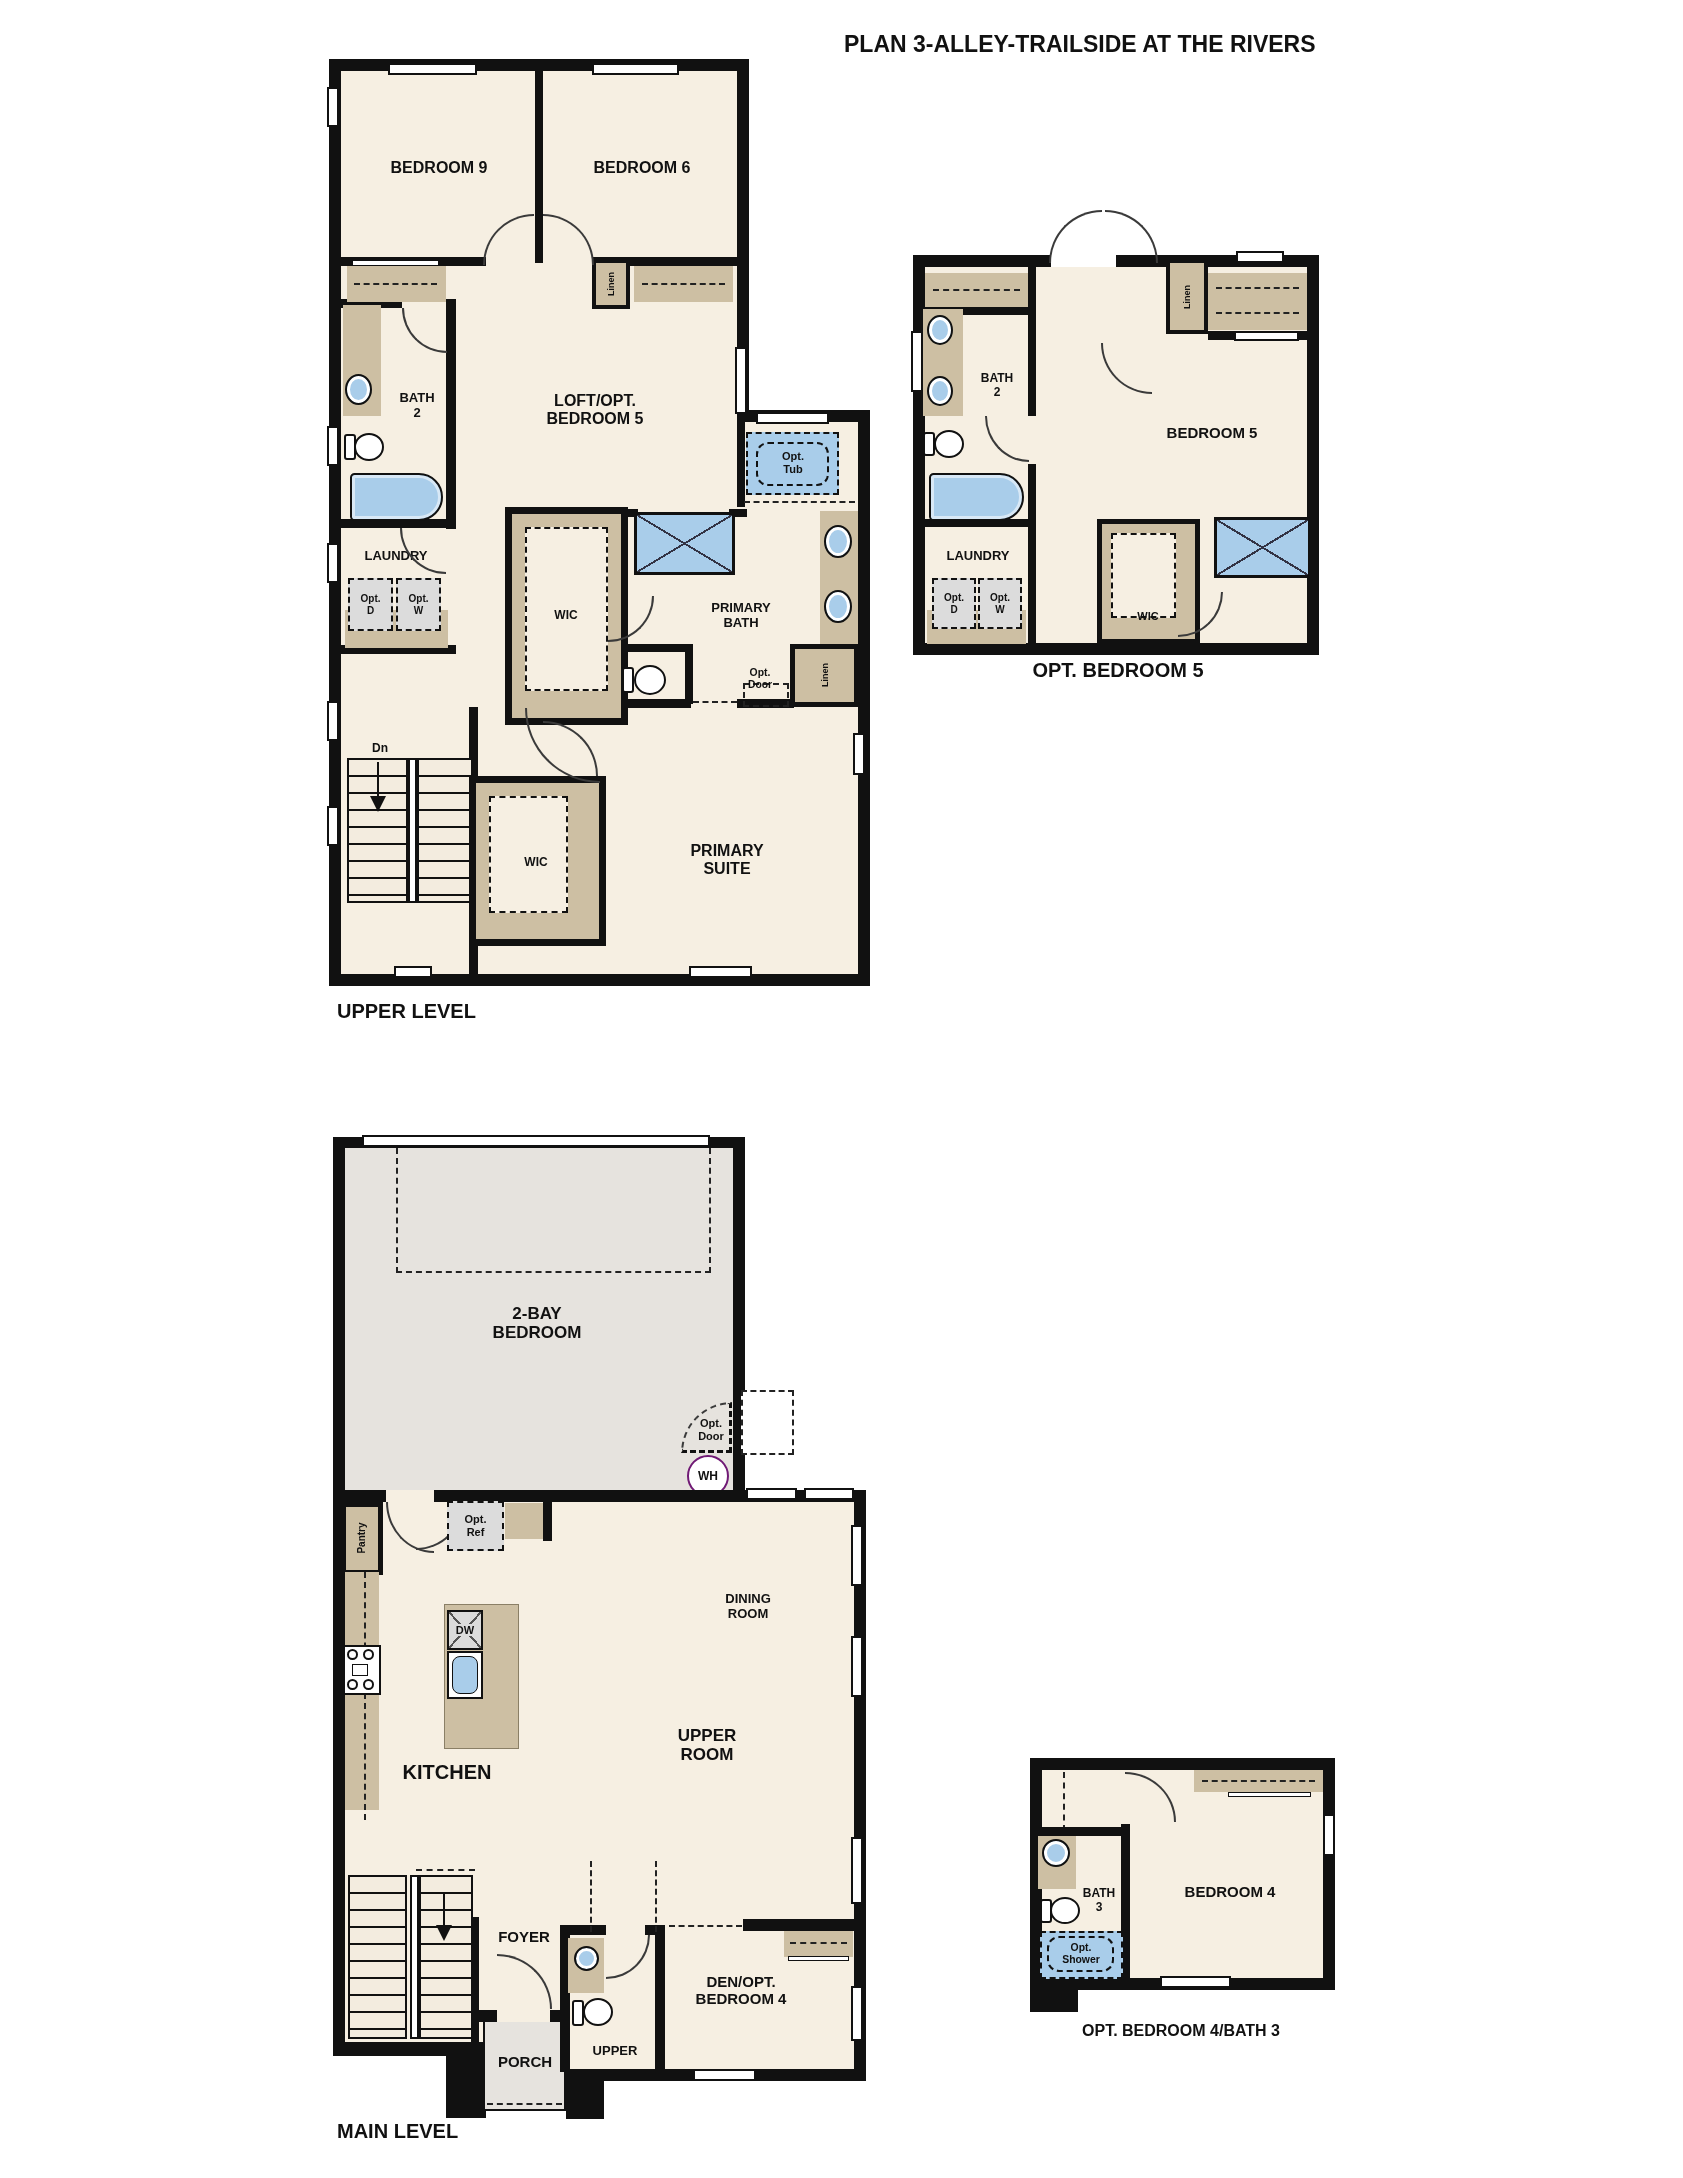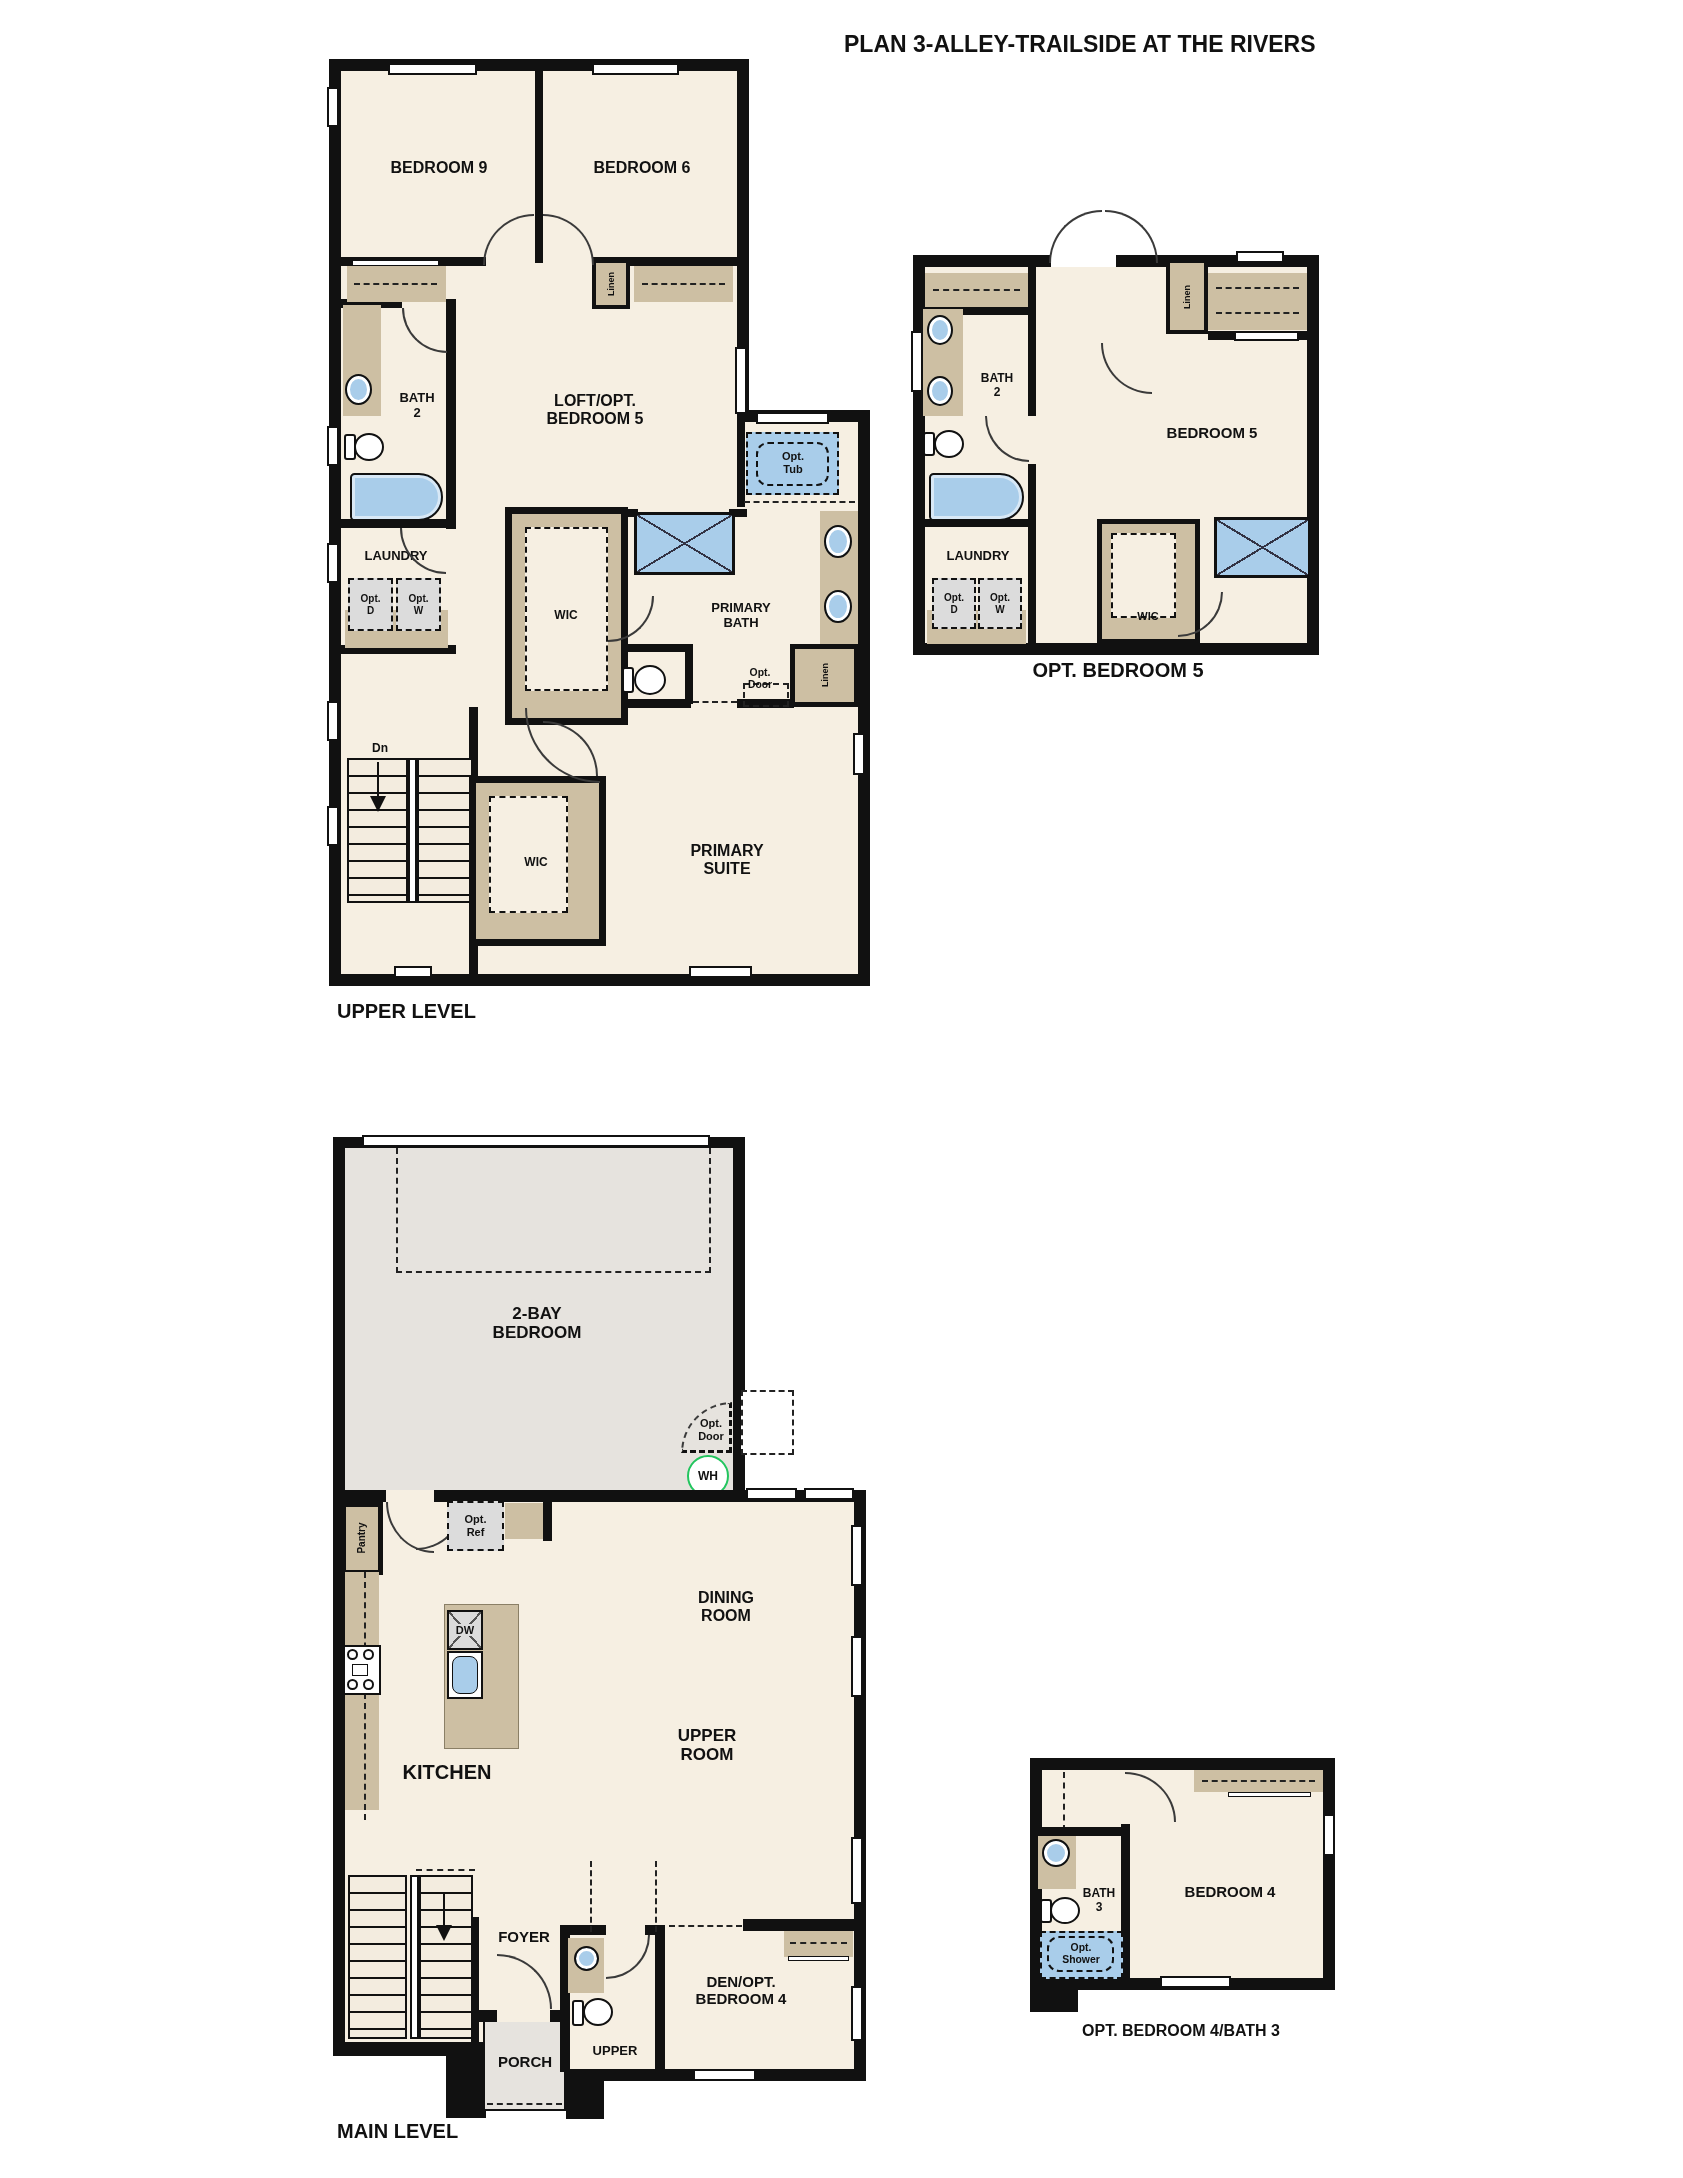--- a/index.html
+++ b/index.html
@@ -29,21 +29,21 @@
 .t-bowl{position:absolute;background:#fff;border:2px solid #111;border-radius:50%}
 .arc{position:absolute;border:2px solid #3a3a3a;background:transparent}
 .arc.tl{border-right:none;border-bottom:none;border-radius:100% 0 0 0}
 .arc.tr{border-left:none;border-bottom:none;border-radius:0 100% 0 0}
 .arc.bl{border-right:none;border-top:none;border-radius:0 0 0 100%}
 .arc.br{border-left:none;border-top:none;border-radius:0 0 100% 0}
 .arc.dsh{border-style:dashed}
 .stairs{position:absolute;background:repeating-linear-gradient(to bottom,#f3ecdf 0 15px,#111 15px 17px);border:2px solid #111}
 .rail{position:absolute;background:#fff;border:2px solid #111}
 .wicin{position:absolute;background:#f6efe2;border:2px dashed #111}
-.circle{position:absolute;background:#fff;border:2px solid #22c55e;border-radius:50%;display:flex;align-items:center;justify-content:center}
+.circle{position:absolute;background:#fff;border:2px solid #701a75;border-radius:50%;display:flex;align-items:center;justify-content:center}
 .range{position:absolute;background:#fff;border:2px solid #111}
 .burner{position:absolute;background:#fff;border:2px solid #111;border-radius:50%}
 .ahead{position:absolute;width:0;height:0;border-left:8px solid transparent;border-right:8px solid transparent;border-top:16px solid #111}
 .astem{position:absolute;width:2px;background:#111}
 .leaf{position:absolute;background:#fff;border:1px solid #111}
 </style>
 </head>
 <body>
 
 <div id="canvas">
@@ -288,21 +288,21 @@
   <div class="burner" style="left:363px;top:1679px;width:11px;height:11px"></div>
   <div class="leaf" style="left:352px;top:1664px;width:16px;height:12px"></div>
   <div class="tan" style="left:444px;top:1604px;width:75px;height:145px;border:1px solid #8a7f66"></div>
   <div class="xgray" style="left:447px;top:1610px;width:36px;height:40px">
       <span style="font-size:11px;font-weight:bold;background:#dcdcdc;padding:0 1px">DW</span>
     </div>
   <div class="range" style="left:447px;top:1651px;width:36px;height:48px"></div>
   <div style="position:absolute;left:452px;top:1656px;width:26px;height:38px;background:#a9cdea;border:1.5px solid #111;border-radius:8px"></div>
   <div class="lbl" style="left:447px;top:1772px;font-size:20px">KITCHEN</div>
 
-  <div class="lbl" style="left:726px;top:1607px;font-size:16px">
+  <div class="lbl" style="left:748px;top:1607px;font-size:13px">
       <span>DINING</span>
       <span>ROOM</span>
     </div>
   <div class="lbl" style="left:707px;top:1745px;font-size:17px">
       <span>UPPER</span>
       <span>ROOM</span>
     </div>
 
   <div class="dash-h" style="left:416px;top:1869px;width:59px"></div>
   <div class="lbl" style="left:447px;top:1883px;font-size:13px">Up</div>

